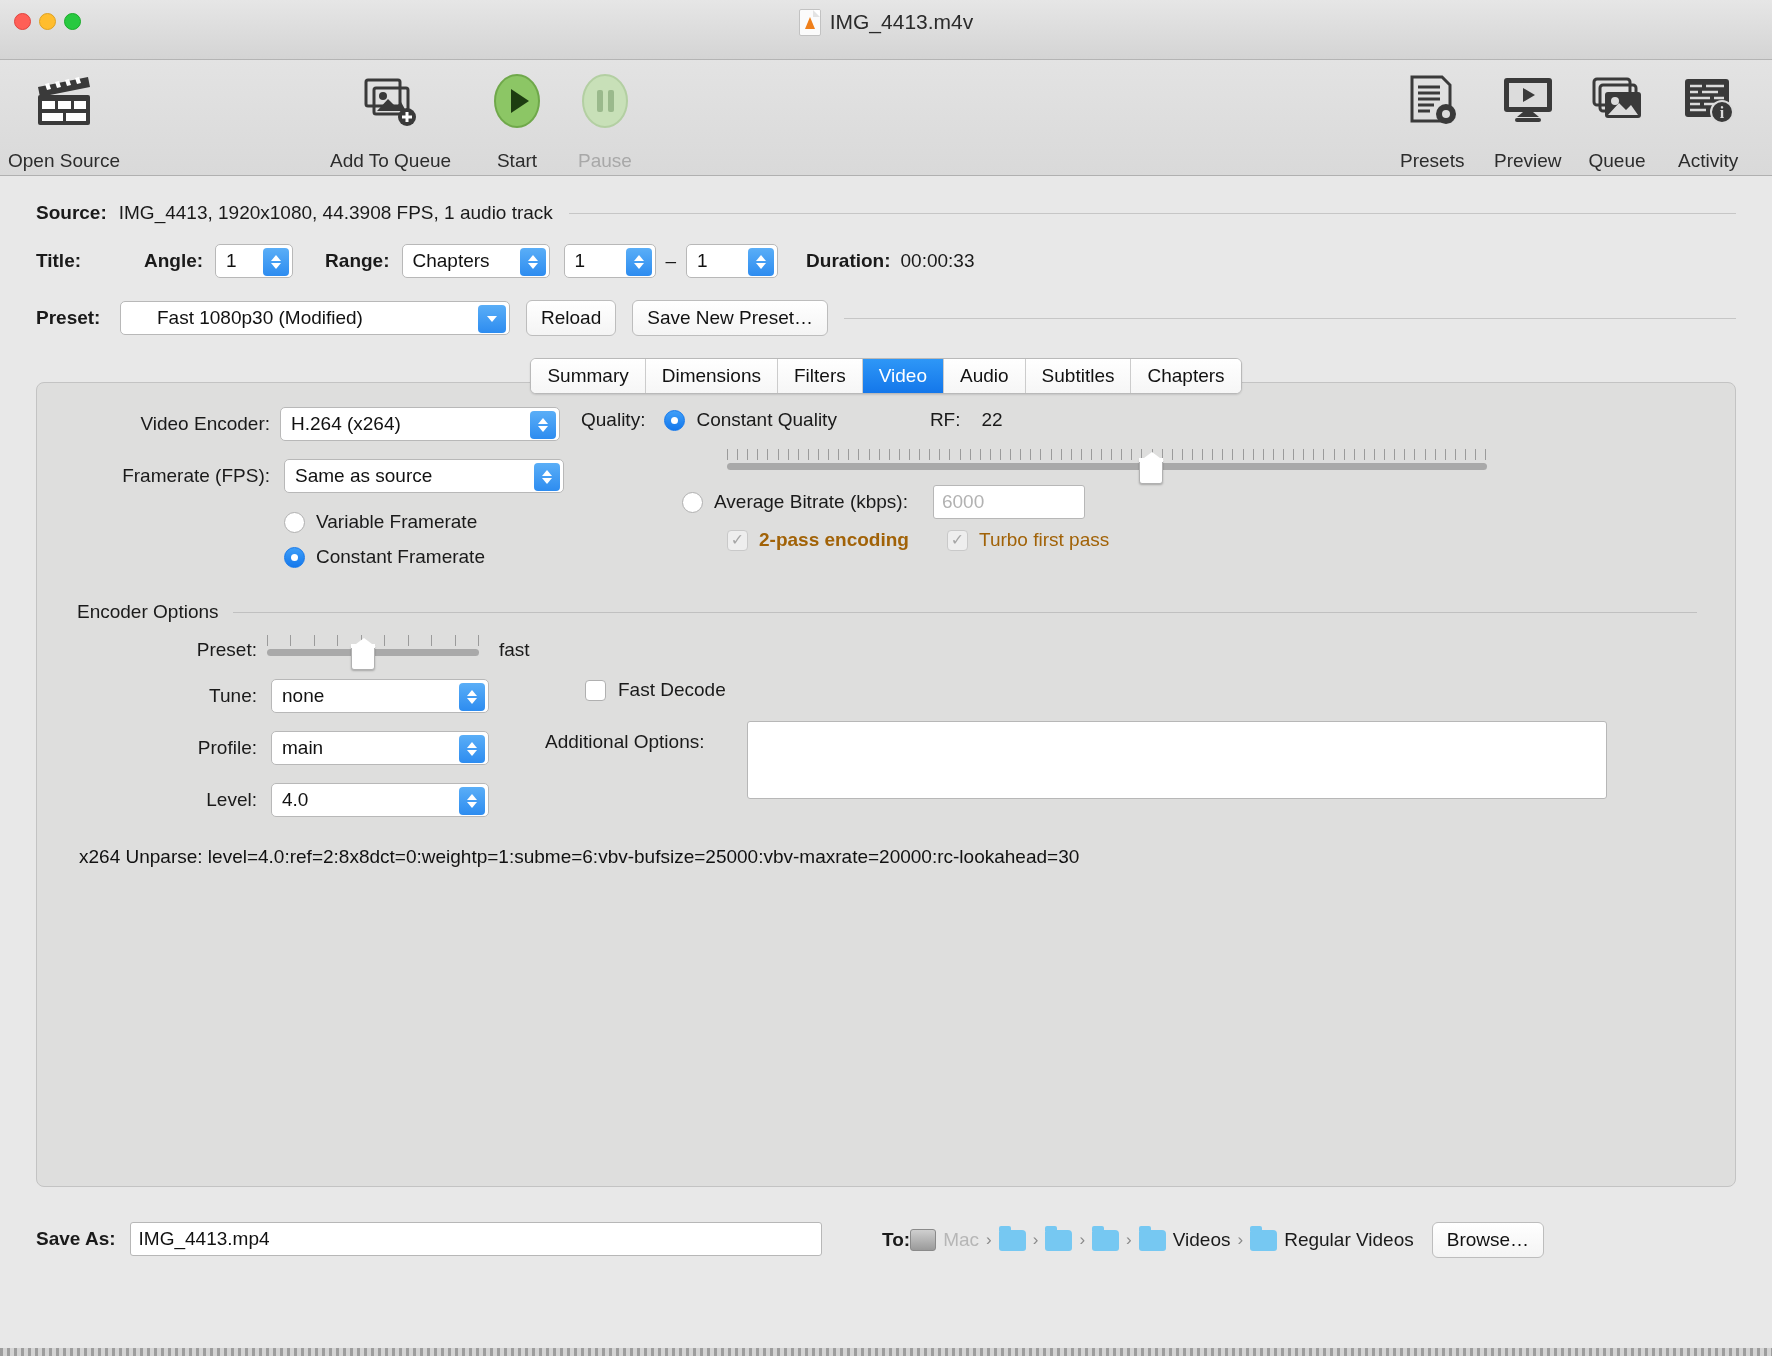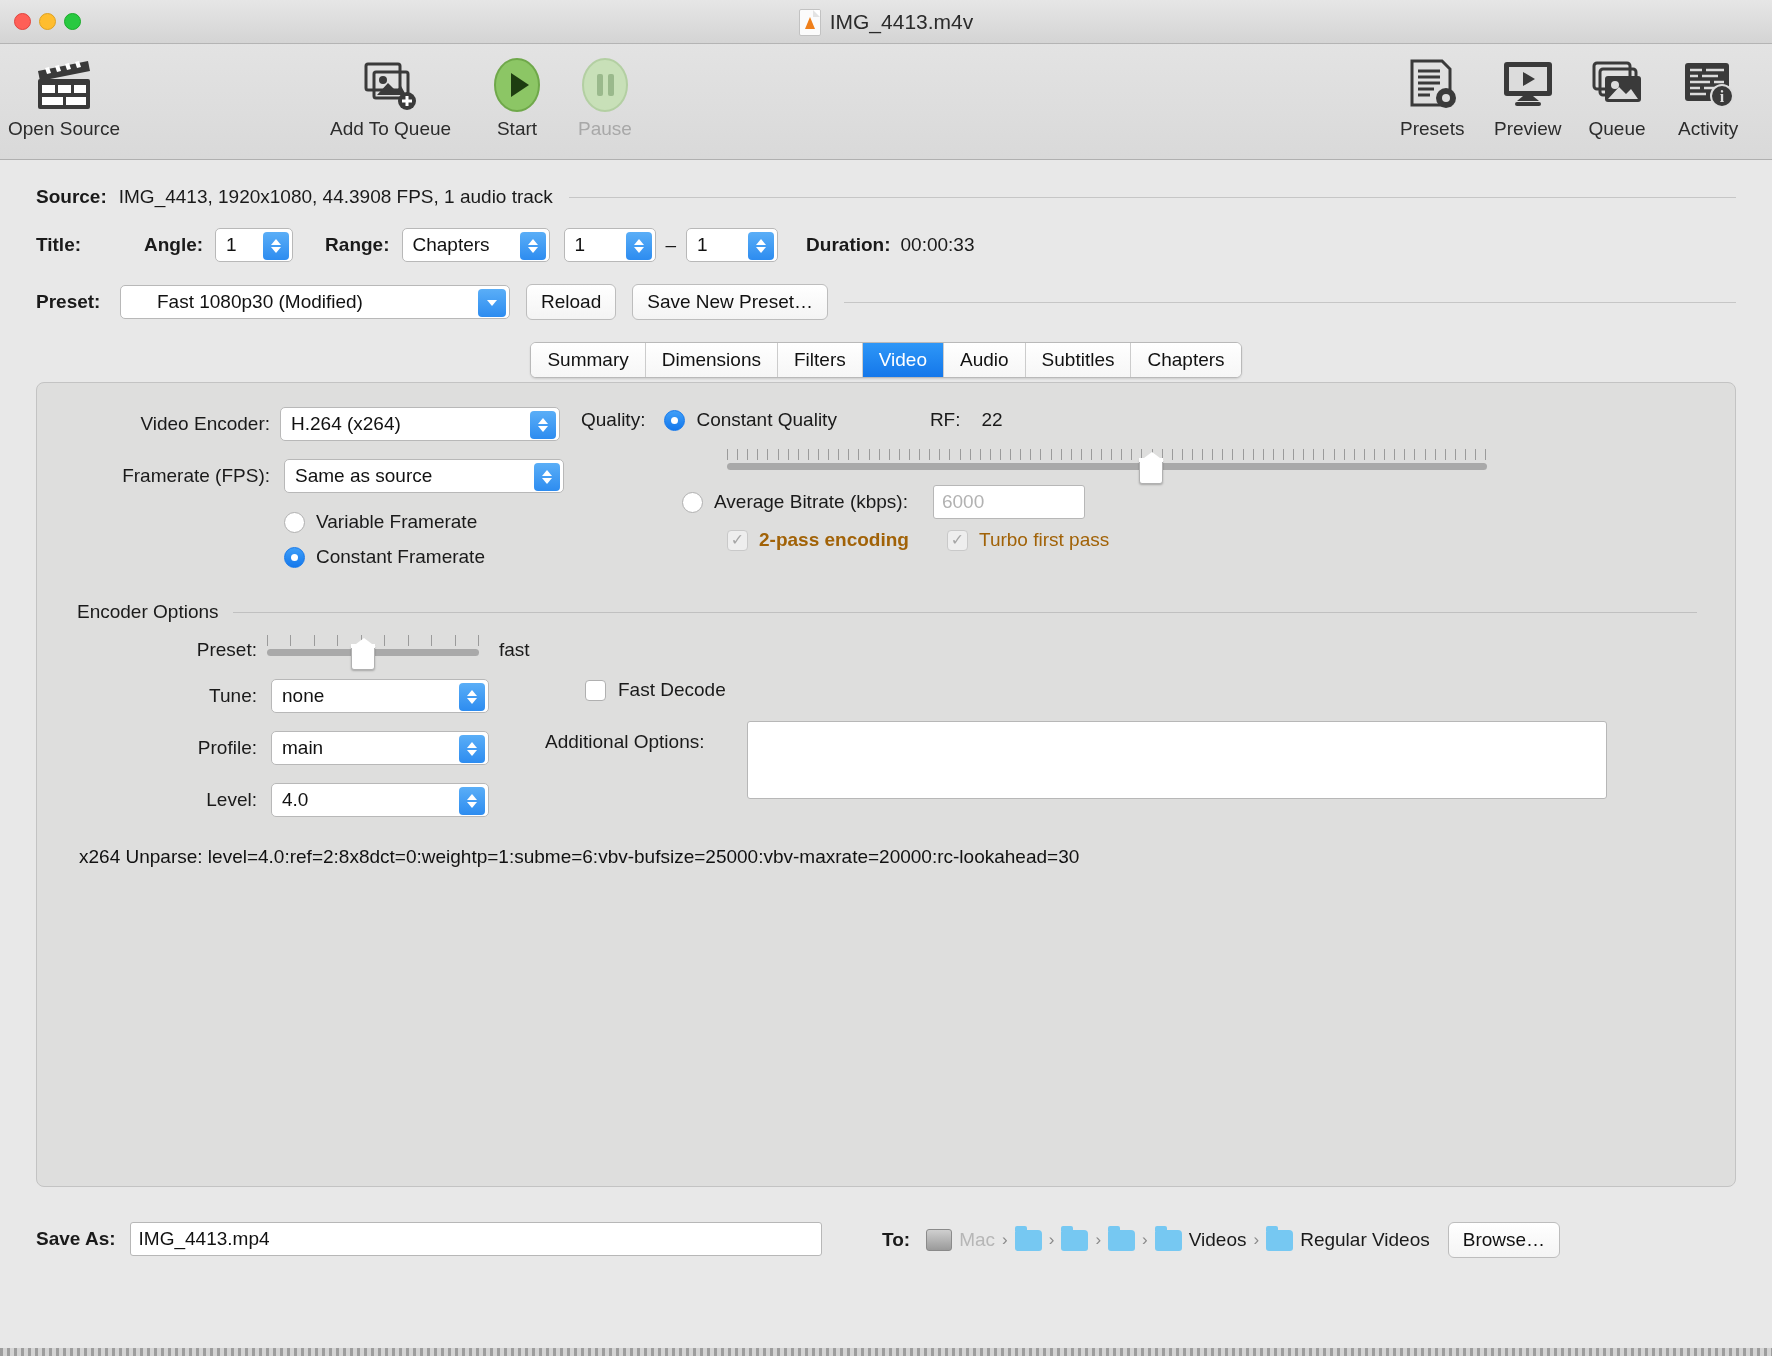--- a/index.html
+++ b/index.html
@@ -7,21 +7,21 @@
   body {
     width:1772px; height:1356px;
     font-family:"Liberation Sans", sans-serif;
     background:#e8e8e8;
     overflow:hidden;
     -webkit-font-smoothing:antialiased;
   }
 
   
   .titlebar{
-    position:relative;height:44px;
+    position:relative;height:60px;
     background:linear-gradient(to bottom,#e6e6e6,#d4d4d4);
     border-bottom:1px solid #b4b4b4;
     display:flex;align-items:center;
   }
   .traffic{position:absolute;left:14px;top:13px;display:flex;gap:8px;}
   .dot{width:17px;height:17px;border-radius:50%;}
   .dot.red{background:#ff5f57;border:1px solid #e0443e;}
   .dot.yellow{background:#ffbd2e;border:1px solid #dea123;}
   .dot.green{background:#28c940;border:1px solid #1aab29;}
   .title-center{
@@ -44,21 +44,21 @@
   
   .toolbar{
     height:116px;background:linear-gradient(to bottom,#e3e3e3,#d9d9d9);
     border-bottom:1px solid #b0b0b0;position:relative;
   }
   .tbitem{
     position:absolute;top:10px;display:flex;flex-direction:column;
     align-items:center;justify-content:flex-start;width:auto;
   }
   .tbicon{height:62px;display:flex;align-items:center;justify-content:center;}
-  .tblabel{font-size:19px;color:#2c2c2c;margin-top:2px;white-space:nowrap;}
+  .tblabel{font-size:19px;color:#2c2c2c;margin-top:18px;white-space:nowrap;}
   .tblabel.dim{color:#a8a8a8;}
   .row{display:flex;align-items:center;}
   .lbl{font-size:19px;color:#1a1a1a;font-weight:bold;}
   .val{font-size:19px;color:#1a1a1a;}
   .rule{flex:1;height:1px;background:#c6c6c6;margin-left:16px;}
 
   
   .popup{
     position:relative;height:34px;background:#fff;border:1px solid #b8b8b8;
     border-radius:5px;display:flex;align-items:center;
@@ -621,21 +621,21 @@
 <div class="bottom">
   <div class="row" style="position:absolute;left:36px;top:22px;">
     <span class="lbl">Save As:</span>
     <div class="textfield" style="width:692px;margin-left:14px;">
       <span>IMG_4413.mp4</span>
     </div>
   </div>
 
   <div class="row" style="position:absolute;left:882px;top:22px;align-items:center;">
     <span class="lbl">To:</span>
-    <div class="crumb" id="crumb-container" style="margin-left:16px;">
+    <div class="crumb" id="crumb-container" style="">
         <span style="display: flex; align-items: center; gap: 7px;">
           <span class="hdd"></span>
           <span class="dimtxt">Mac</span>
         </span>
         <span class="sep">›</span>
         <span style="display: flex; align-items: center; gap: 7px;">
           <span class="folder"></span>
         </span>
         <span class="sep">›</span>
         <span style="display: flex; align-items: center; gap: 7px;">

